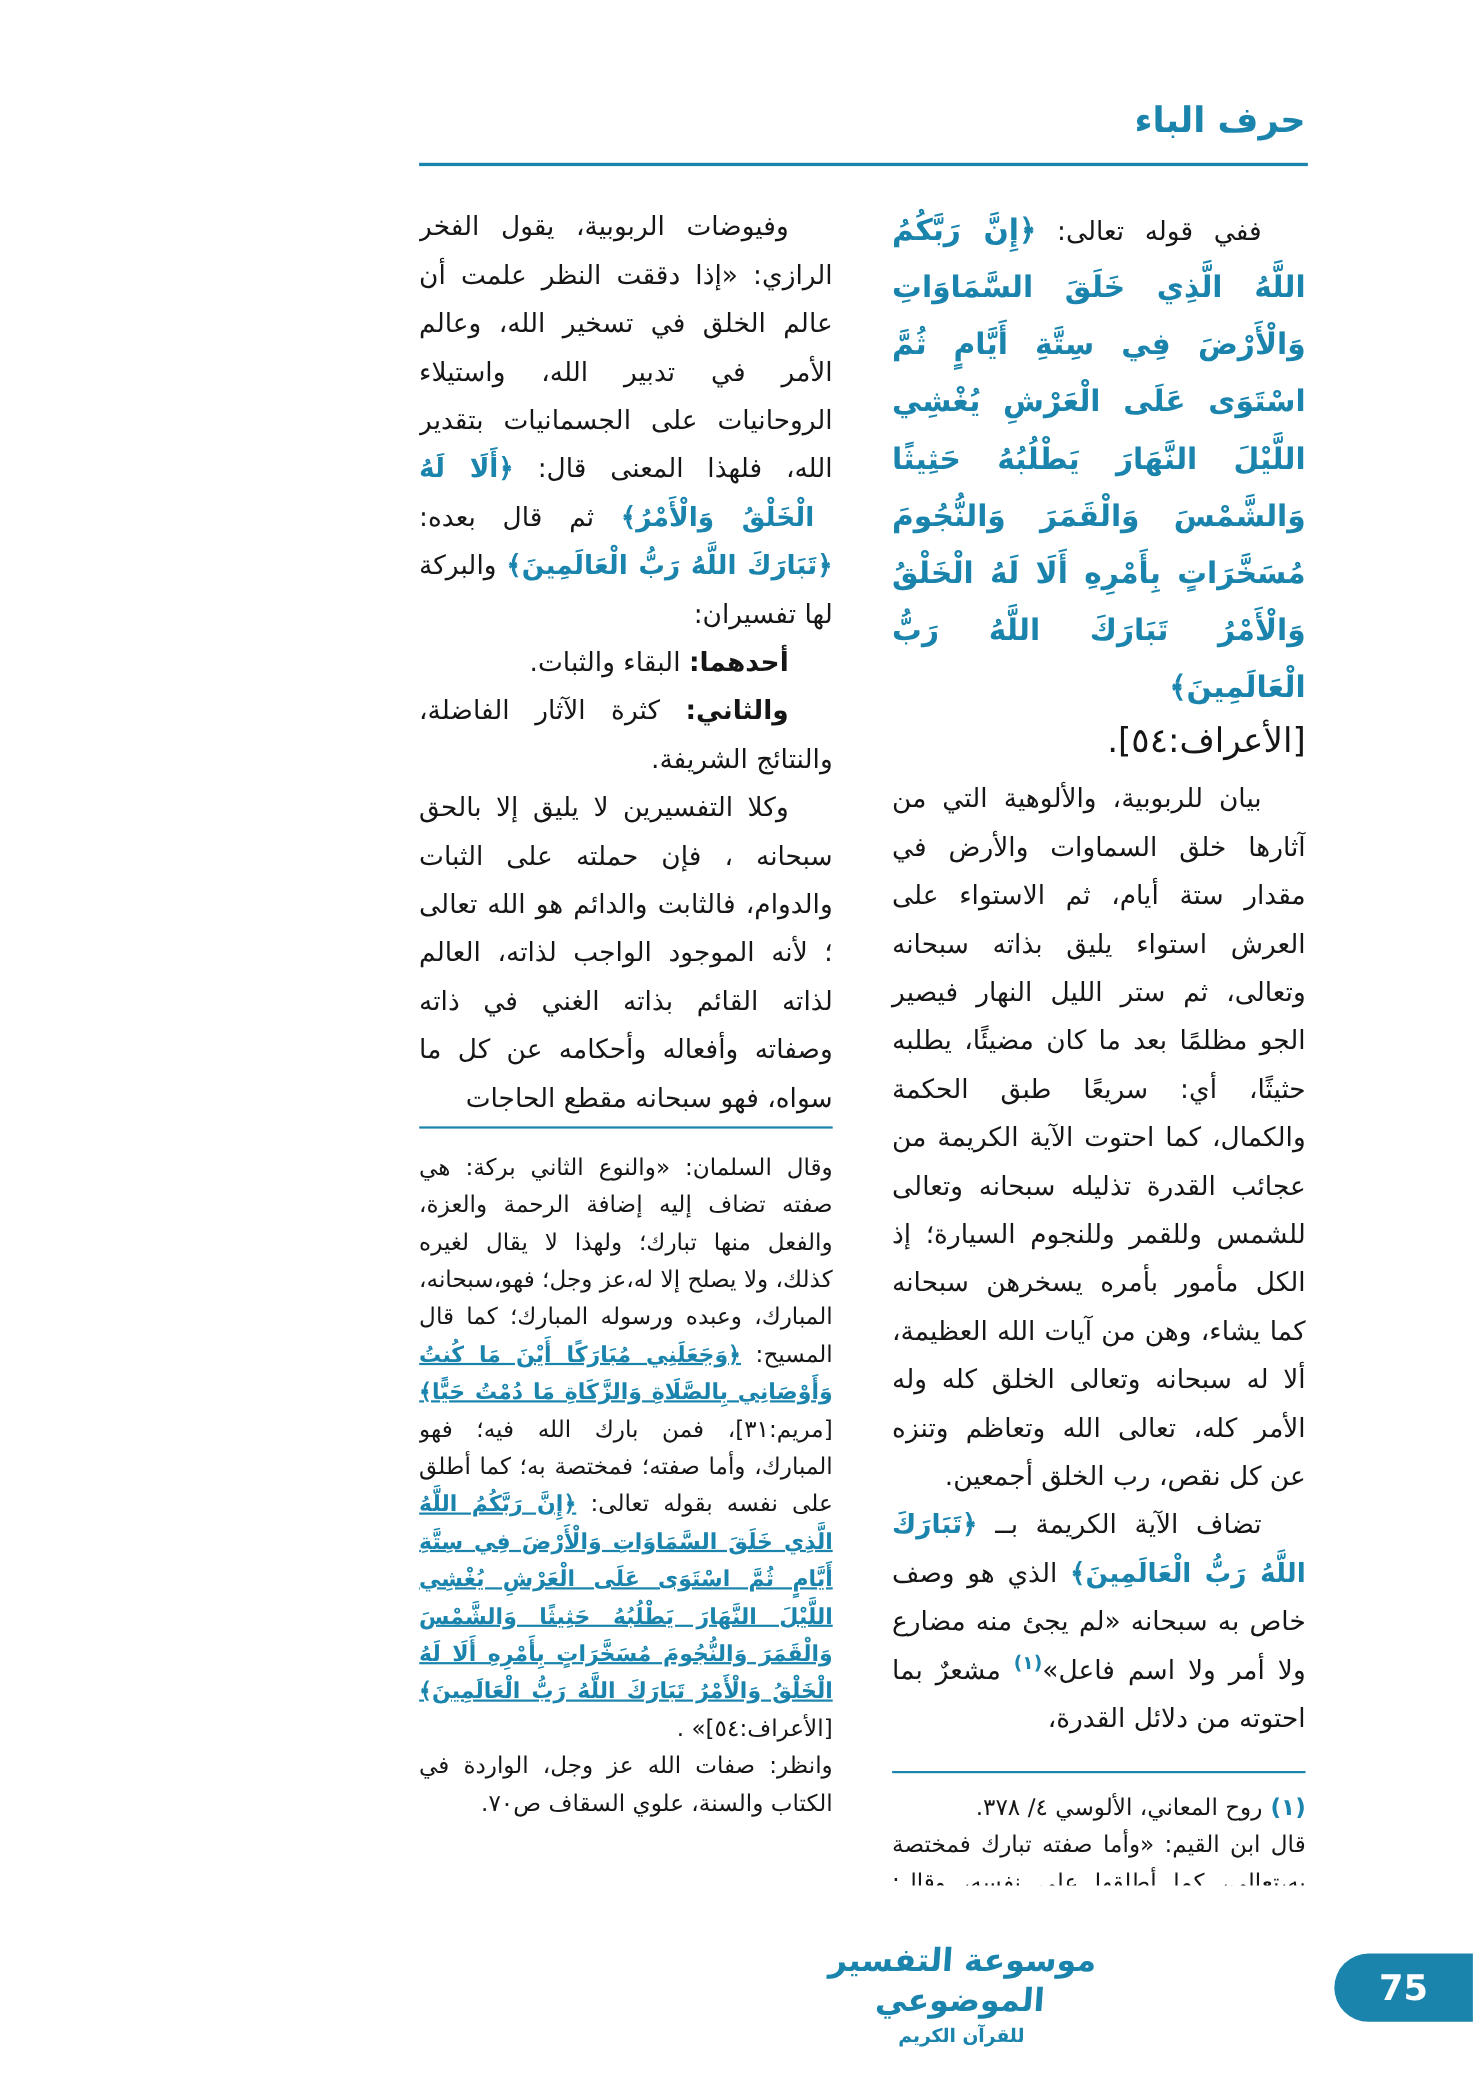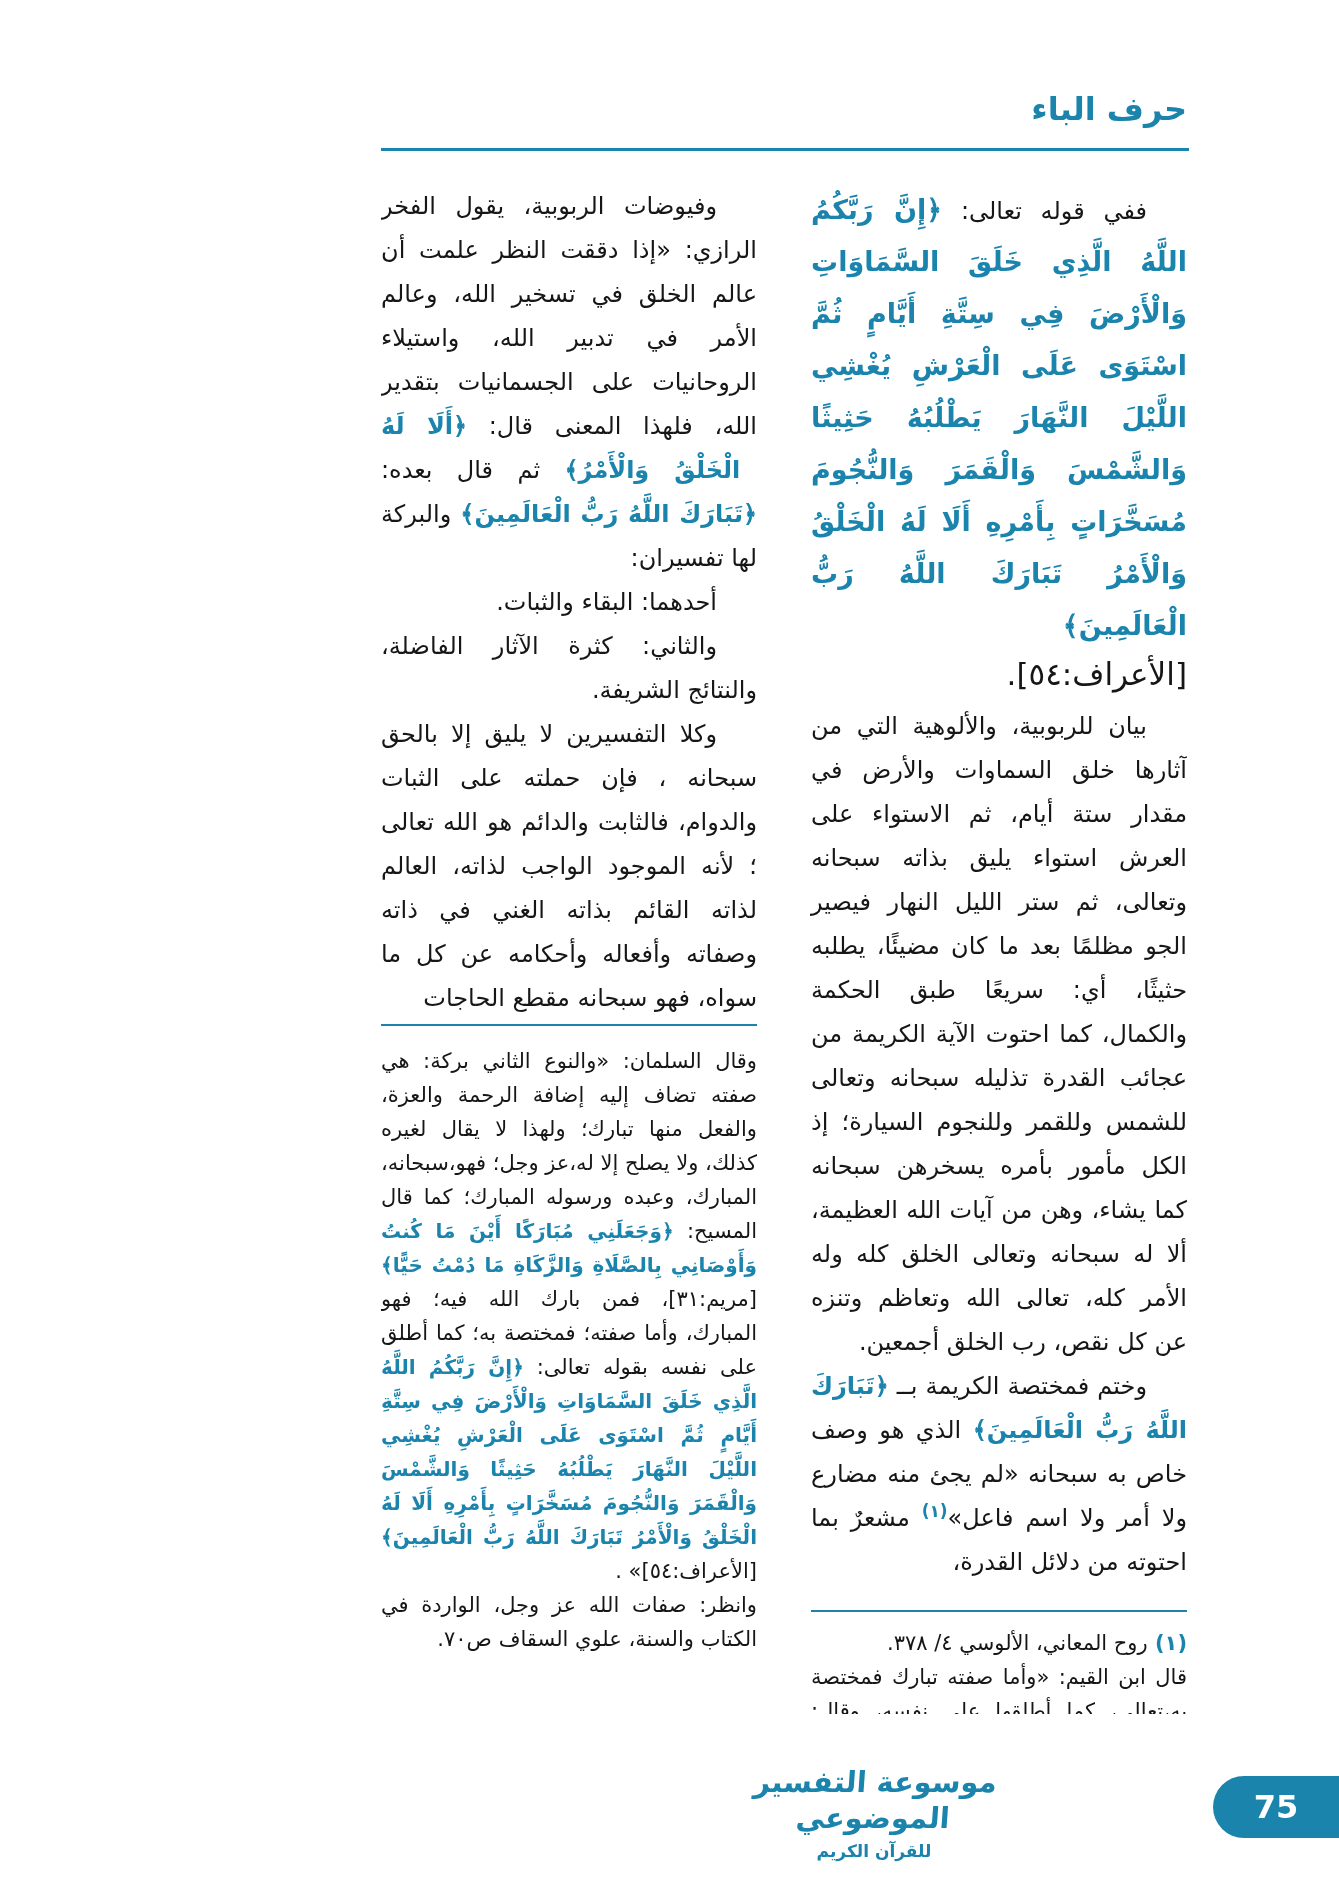--- a/index.html
+++ b/index.html
@@ -40,27 +40,27 @@
   }
   .body-p{margin:0;}
   .indent{text-indent:40px;}
   .ref-line{margin:0 0 8px;text-indent:0;font-size:31px;}
   .quran{color:var(--teal);font-weight:bold;}
   .quran-lg{font-size:27px;line-height:52px;}
   .note-ref{
     color:var(--teal);font-weight:bold;font-size:17px;
     vertical-align:super;line-height:0;
   }
-  .lead-b{font-weight:normal;margin-top:47px;}
+  .lead-b{font-weight:bold;margin-top:47px;}
   
   .footnote-block{margin-top:26px;}
   .footnote-rule{height:2px;background:var(--teal);margin:0 0 14px;}
   .underline-rule{height:2px;background:var(--teal);margin:4px 0 18px;}
   .fn{margin:0;font-size:21px;line-height:34px;}
-  .fn .quran{font-size:20px;}
+  .fn .quran{font-size:20px;text-decoration:underline;}
   .fn-marker{color:var(--teal);font-weight:bold;}
   
   .publisher-logo{
     position:absolute;bottom:28px;right:320px;width:290px;
     text-align:center;color:var(--teal);line-height:1.25;
   }
   .logo-line1{display:block;font-size:29px;font-weight:bold;transform:skewX(-4deg);}
   .logo-line2{display:block;font-size:17px;font-weight:bold;margin-top:4px;}
   .page-badge{
     position:absolute;right:0;bottom:52px;width:126px;height:62px;
@@ -80,21 +80,21 @@
   <main class="columns">
 
     <section class="col">
       <p class="body-p indent">
         <span>ففي قوله تعالى: </span>
         <span class="quran quran-lg">﴿إِنَّ رَبَّكُمُ اللَّهُ الَّذِي خَلَقَ السَّمَاوَاتِ وَالْأَرْضَ فِي سِتَّةِ أَيَّامٍ ثُمَّ اسْتَوَى عَلَى الْعَرْشِ يُغْشِي اللَّيْلَ النَّهَارَ يَطْلُبُهُ حَثِيثًا وَالشَّمْسَ وَالْقَمَرَ وَالنُّجُومَ مُسَخَّرَاتٍ بِأَمْرِهِ أَلَا لَهُ الْخَلْقُ وَالْأَمْرُ تَبَارَكَ اللَّهُ رَبُّ الْعَالَمِينَ﴾</span>
       </p>
       <p class="body-p ref-line">[الأعراف:٥٤].</p>
       <p class="body-p indent">بيان للربوبية، والألوهية التي من آثارها خلق السماوات والأرض في مقدار ستة أيام، ثم الاستواء على العرش استواء يليق بذاته سبحانه وتعالى، ثم ستر الليل النهار فيصير الجو مظلمًا بعد ما كان مضيئًا، يطلبه حثيثًا، أي: سريعًا طبق الحكمة والكمال، كما احتوت الآية الكريمة من عجائب القدرة تذليله سبحانه وتعالى للشمس وللقمر وللنجوم السيارة؛ إذ الكل مأمور بأمره يسخرهن سبحانه كما يشاء، وهن من آيات الله العظيمة، ألا له سبحانه وتعالى الخلق كله وله الأمر كله، تعالى الله وتعاظم وتنزه عن كل نقص، رب الخلق أجمعين.</p>
       <p class="body-p indent">
-        <span>وختم فمختصة الكريمة بــ </span>
+        <span>تضاف الآية الكريمة بــ </span>
         <span class="quran">﴿تَبَارَكَ اللَّهُ رَبُّ الْعَالَمِينَ﴾</span>
         <span> الذي هو وصف خاص به سبحانه «لم يجئ منه مضارع ولا أمر ولا اسم فاعل»</span><span class="note-ref">(١)</span>
         <span> مشعرٌ بما احتوته من دلائل القدرة،</span>
       </p>
 
       <div class="footnote-block">
         <div class="footnote-rule"></div>
         <p class="fn">
           <span class="fn-marker">(١) </span>
           <span>روح المعاني، الألوسي ٤/ ٣٧٨.</span>

